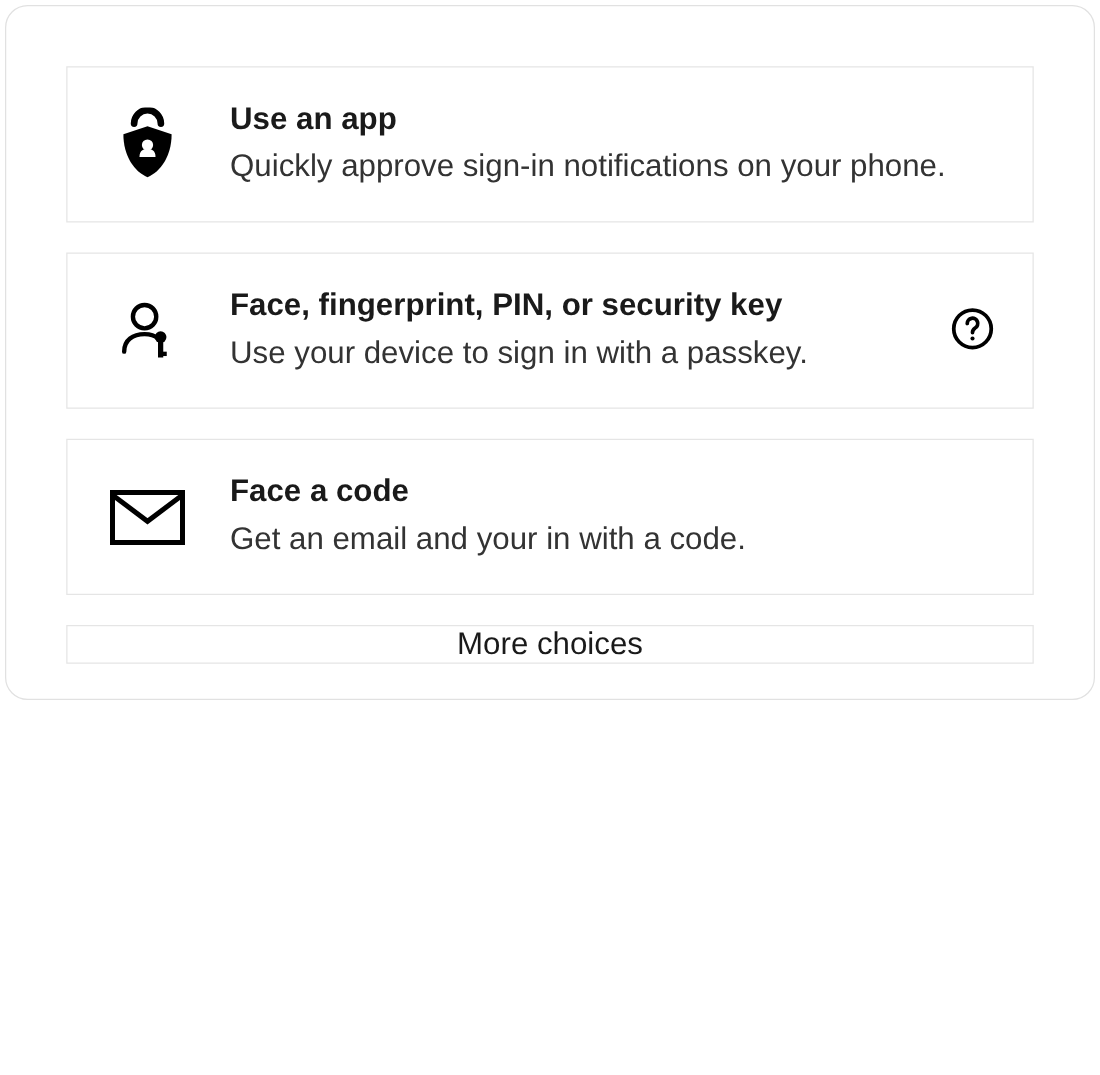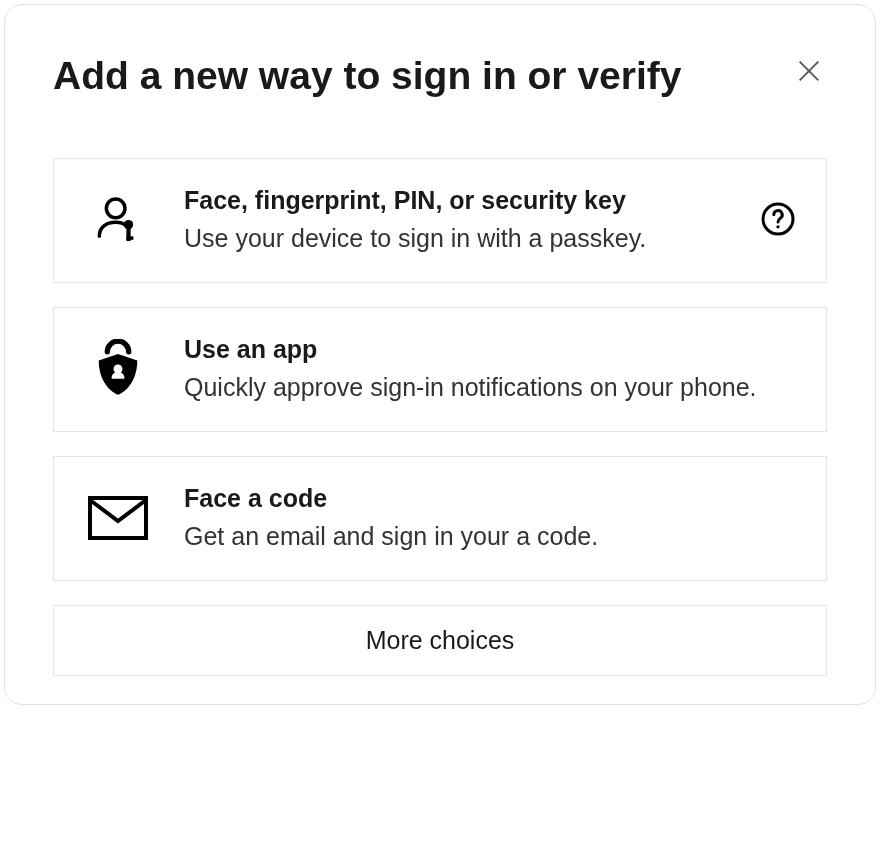--- a/index.html
+++ b/index.html
@@ -90,45 +90,48 @@
       cursor: pointer;
       padding: 0;
       display: flex;
       align-items: center;
       justify-content: center;
       flex: 0 0 auto;
     }
     .help-btn svg { width: 36px; height: 36px; }
     .more-choices {
       border: 1px solid #e5e5e5;
-      padding: 20px;
       text-align: center;
       font-size: 25px;
       color: #1a1a1a;
       cursor: pointer;
       background: #fff;
     }
   </style>
 </head>
 <body>
 
 <div class="dialog">
-  <div class="dialog-header">
-    <h1 class="dialog-title">Add a new way to sign in or verify</h1>
-    <button class="close-btn" aria-label="Close">
-      <span>
-        <svg viewBox="0 0 24 24" fill="none" stroke="currentColor" stroke-width="1.6">
-          <line x1="4" y1="4" x2="20" y2="20"></line>
-          <line x1="20" y1="4" x2="4" y2="20"></line>
+
+  <div class="option-list">
+
+    <div class="option">
+      <span class="option-icon">
+        <svg width="52" height="60" viewBox="0 0 48 56" fill="none">
+          <path d="M14 12 a10 10 0 0 1 20 0" stroke="#000" stroke-width="5" fill="none" stroke-linecap="round"></path>
+          <path d="M24 14 L42 20 C42 36 34 48 24 52 C14 48 6 36 6 20 Z" fill="#000"></path>
+          <circle cx="24" cy="28" r="4.2" fill="#fff"></circle>
+          <path d="M18 37 C18 32 21 31 24 31 C27 31 30 32 30 37 Z" fill="#fff"></path>
         </svg>
       </span>
-    </button>
-  </div>
-
-  <div class="option-list">
+      <div class="option-body">
+        <div class="option-title">Use an app</div>
+        <div class="option-desc">Quickly approve sign-in notifications on your phone.</div>
+      </div>
+    </div>
 
     <div class="option">
       <span class="option-icon">
         <svg width="56" height="56" viewBox="0 0 48 48" fill="none">
           <circle cx="22" cy="14" r="8" stroke="#000" stroke-width="3" fill="none"></circle>
           <path d="M8 38 C8 30 14 26 22 26 C26 26 29 27 31 29" stroke="#000" stroke-width="3" fill="none" stroke-linecap="round"></path>
           <circle cx="33" cy="28" r="4" fill="#000"></circle>
           <rect x="31.2" y="30" width="3.6" height="12" fill="#000"></rect>
           <rect x="31.2" y="38" width="6" height="3" fill="#000"></rect>
         </svg>
@@ -143,42 +146,27 @@
             <circle cx="12" cy="12" r="10" stroke="#000" stroke-width="2"></circle>
             <path d="M9.2 9.2 a2.8 2.8 0 1 1 4.2 2.4 c-1 .7-1.4 1.2-1.4 2.4" stroke="#000" stroke-width="2" fill="none" stroke-linecap="round"></path>
             <circle cx="12" cy="17.2" r="1.1" fill="#000"></circle>
           </svg>
         </span>
       </button>
     </div>
 
     <div class="option">
       <span class="option-icon">
-        <svg width="52" height="60" viewBox="0 0 48 56" fill="none">
-          <path d="M14 12 a10 10 0 0 1 20 0" stroke="#000" stroke-width="5" fill="none" stroke-linecap="round"></path>
-          <path d="M24 14 L42 20 C42 36 34 48 24 52 C14 48 6 36 6 20 Z" fill="#000"></path>
-          <circle cx="24" cy="28" r="4.2" fill="#fff"></circle>
-          <path d="M18 37 C18 32 21 31 24 31 C27 31 30 32 30 37 Z" fill="#fff"></path>
-        </svg>
-      </span>
-      <div class="option-body">
-        <div class="option-title">Use an app</div>
-        <div class="option-desc">Quickly approve sign-in notifications on your phone.</div>
-      </div>
-    </div>
-
-    <div class="option">
-      <span class="option-icon">
         <svg width="62" height="46" viewBox="0 0 62 46" fill="none">
           <rect x="3" y="3" width="56" height="40" stroke="#000" stroke-width="4" fill="none"></rect>
           <path d="M3 5 L31 26 L59 5" stroke="#000" stroke-width="4" fill="none"></path>
         </svg>
       </span>
       <div class="option-body">
         <div class="option-title">Face a code</div>
-        <div class="option-desc">Get an email and sign in your a  code.</div>
+        <div class="option-desc">Get an email and your in with a  code.</div>
       </div>
     </div>
 
     <div class="more-choices">More choices</div>
 
   </div>
 </div>
 
 </body></html>

